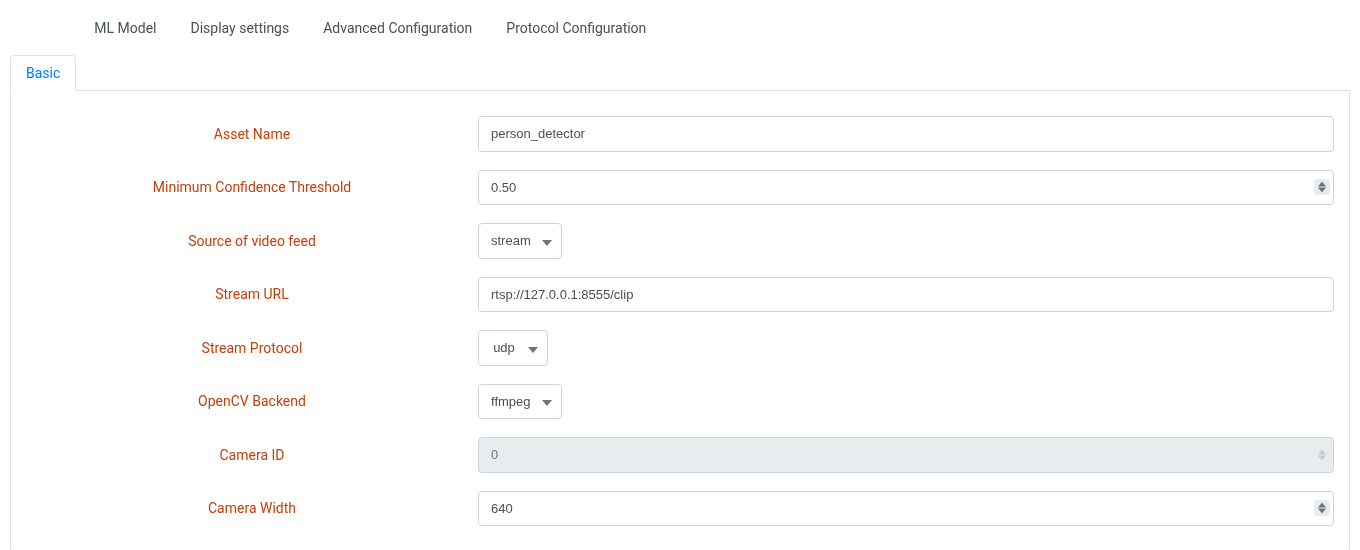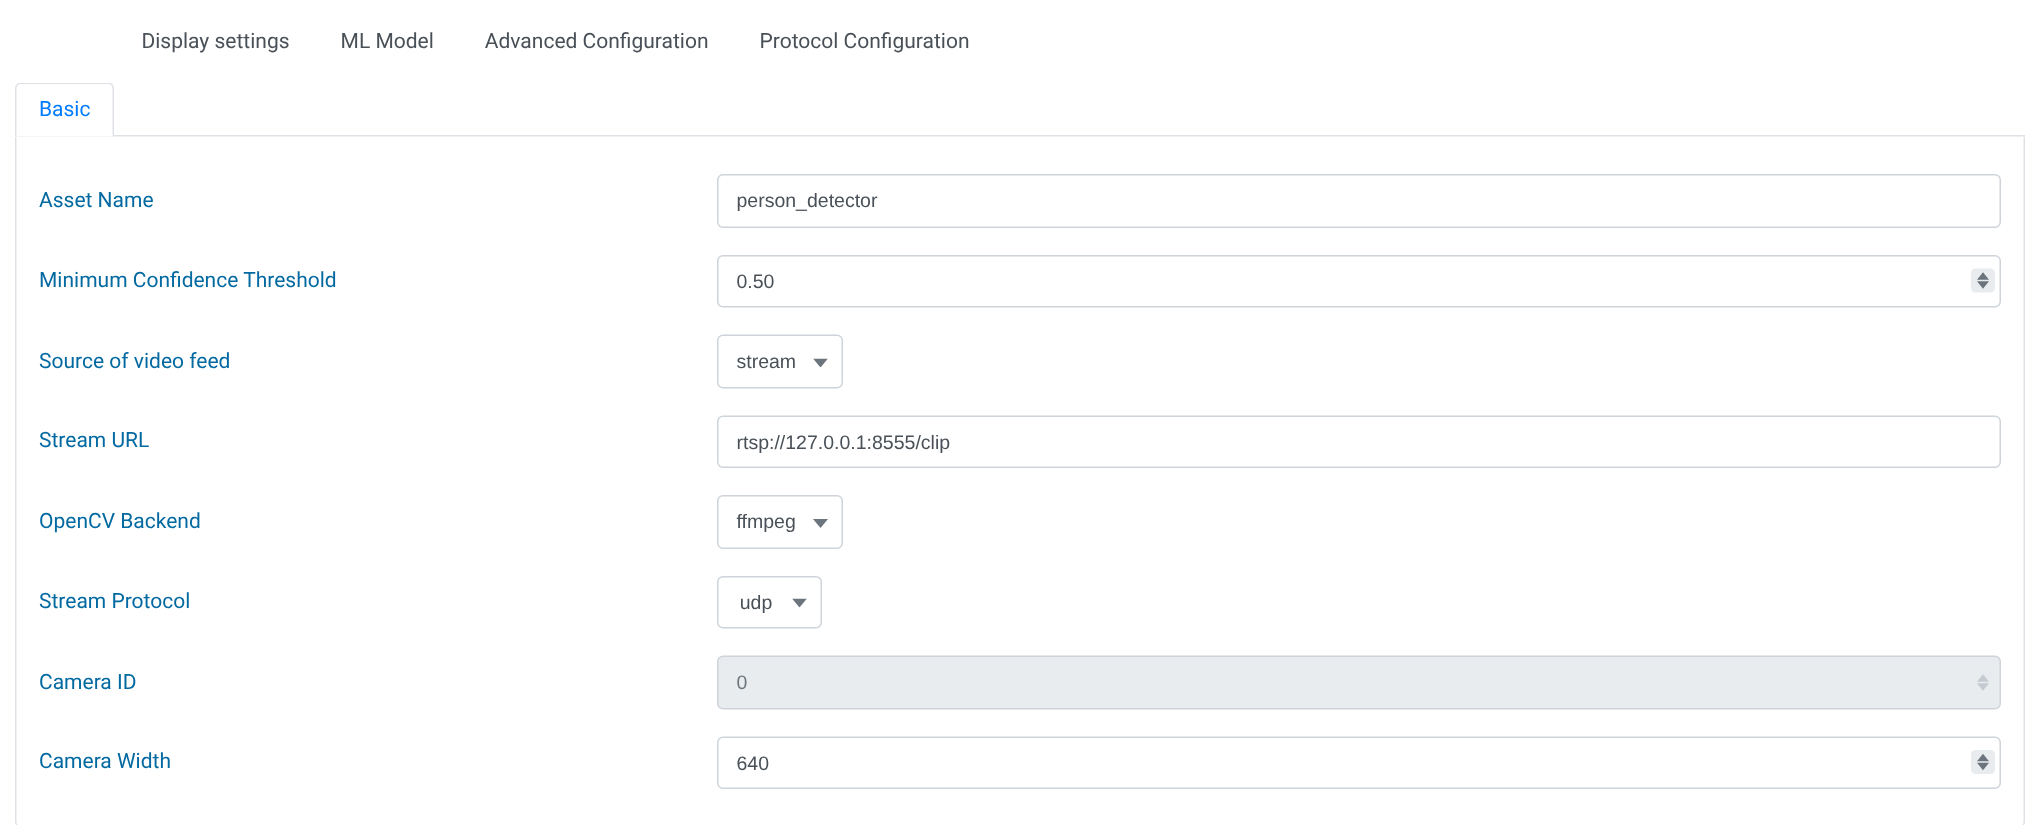--- a/index.html
+++ b/index.html
@@ -42,22 +42,23 @@
     }
     .form-row {
       display: flex;
       align-items: center;
       margin-bottom: 18px;
     }
     .form-row:last-child { margin-bottom: 0; }
     .label-col {
       flex: 0 0 452px;
       padding-left: 0;
-      color: #0369a1;
+      color: #c2410c;
       font-size: 14px;
+      text-align: center;
     }
     .input-col {
       flex: 1;
       padding-right: 0;
     }
     .form-control {
       width: 100%;
       padding: 7px 12px;
       font-size: 13px;
       border: 1px solid #ced4da;
@@ -120,22 +121,22 @@
       display: block;
     }
     .spinner svg { display: block; }
     .spinner.disabled { opacity: 0.6; }
   </style>
 </head>
 <body>
 
 <div class="tabs">
   <div class="tab active">Basic</div>
+  <div class="tab">ML Model</div>
   <div class="tab">Display settings</div>
-  <div class="tab">ML Model</div>
   <div class="tab">Advanced Configuration</div>
   <div class="tab">Protocol Configuration</div>
 </div>
 
 <div class="tab-content">
 
   <div class="form-row">
     <div class="label-col">Asset Name</div>
     <div class="input-col">
       <input type="text" class="form-control" value="person_detector" style="">
@@ -174,48 +175,48 @@
   </div>
 
   <div class="form-row">
     <div class="label-col">Stream URL</div>
     <div class="input-col">
       <input type="text" class="form-control" value="rtsp://127.0.0.1:8555/clip" style="">
     </div>
   </div>
 
   <div class="form-row">
+    <div class="label-col">Stream Protocol</div>
+    <div class="input-col">
+      <div class="select-wrap">
+        <button class="form-select">udp</button>
+        <span class="select-caret">
+          <svg width="10" height="6" viewBox="0 0 10 6">
+              <path d="M0 0 L5 6 L10 0 Z" fill="#6c757d"></path>
+            </svg>
+        </span>
+      </div>
+    </div>
+  </div>
+
+  <div class="form-row">
     <div class="label-col">OpenCV Backend</div>
     <div class="input-col">
       <div class="select-wrap">
         <button class="form-select">ffmpeg</button>
         <span class="select-caret">
           <svg width="10" height="6" viewBox="0 0 10 6">
               <path d="M0 0 L5 6 L10 0 Z" fill="#6c757d"></path>
             </svg>
         </span>
       </div>
     </div>
   </div>
 
   <div class="form-row">
-    <div class="label-col">Stream Protocol</div>
-    <div class="input-col">
-      <div class="select-wrap">
-        <button class="form-select">udp</button>
-        <span class="select-caret">
-          <svg width="10" height="6" viewBox="0 0 10 6">
-              <path d="M0 0 L5 6 L10 0 Z" fill="#6c757d"></path>
-            </svg>
-        </span>
-      </div>
-    </div>
-  </div>
-
-  <div class="form-row">
     <div class="label-col">Camera ID</div>
     <div class="input-col">
       <div class="number-wrap">
         <input type="text" class="form-control disabled" disabled="" value="0" style="">
         <div class="spinner disabled">
           <svg class="spinner-btn" viewBox="0 0 8 5">
               <path d="M0 5 L4 0 L8 5 Z" fill="#adb5bd"></path>
             </svg>
           <svg class="spinner-btn" viewBox="0 0 8 5">
               <path d="M0 0 L4 5 L8 0 Z" fill="#adb5bd"></path>

